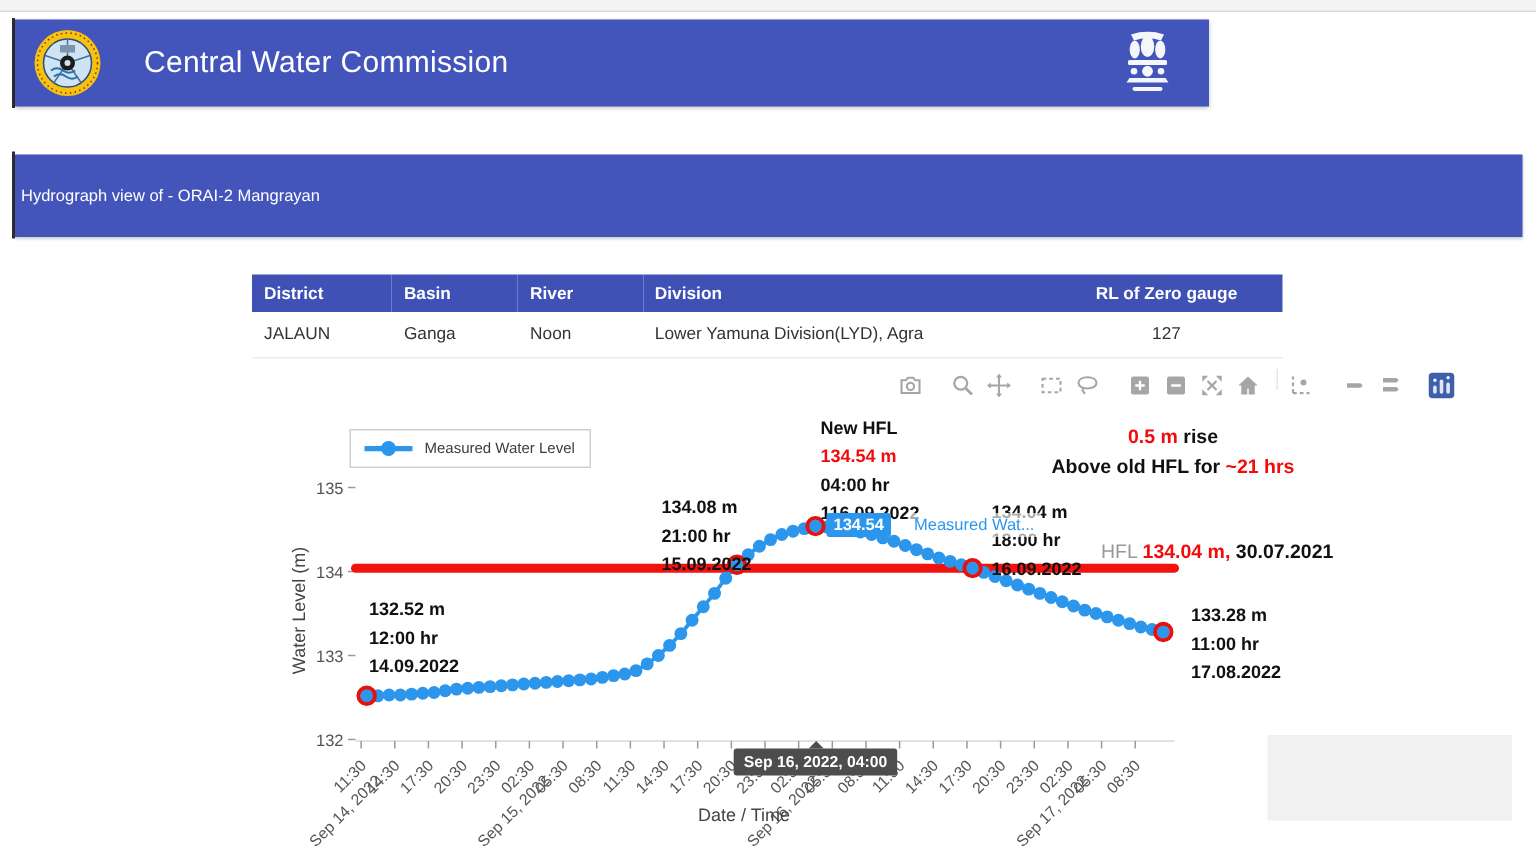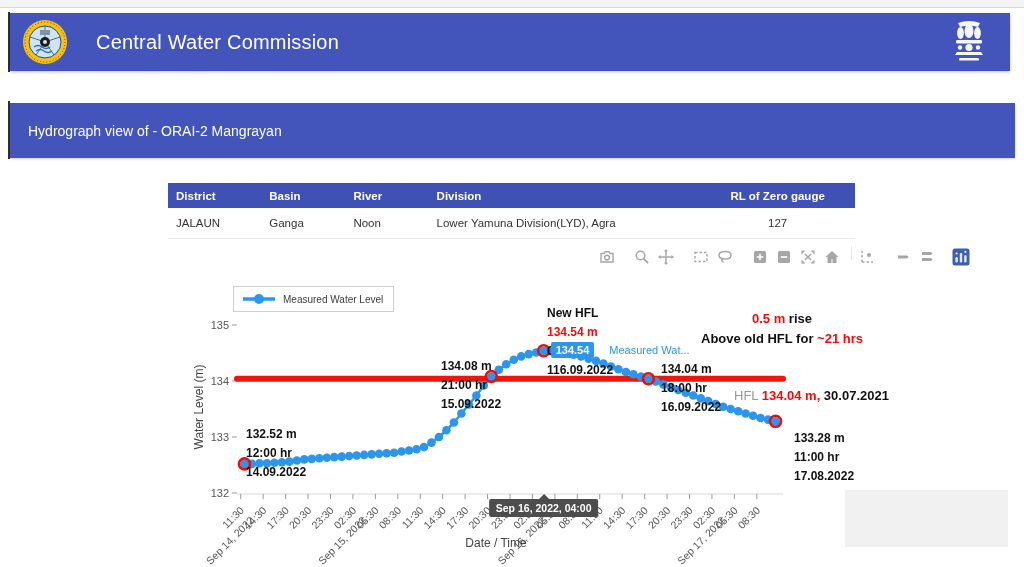--- a/index.html
+++ b/index.html
@@ -6,30 +6,30 @@
     font-family:"Liberation Sans","DejaVu Sans",sans-serif;background:#fff;}
   .abs{position:absolute;}
   #stage{position:relative;width:1024px;height:567px;background:#fff;}
 
   
   .topstrip{left:0;top:0;width:1024px;height:7px;background:#f4f4f4;border-bottom:1px solid #d8d8d8;}
   .edgeline{width:2px;background:#2f2f2f;left:8px;}
   .cardcorner{left:851px;top:246px;width:1px;height:14px;background:#e8e8e8;}
 
   
-  .header{left:10px;top:13px;width:1000px;height:58px;background:#4355bb;
+  .header{left:10px;top:13px;width:796px;height:58px;background:#4355bb;
     box-shadow:0 1px 3px rgba(0,0,0,.25);display:flex;align-items:center;}
   .header .title{color:#fff;font-size:20px;margin-left:28px;letter-spacing:.2px;}
   .logo{margin-left:12px;width:46px;height:46px;flex:0 0 auto;}
   .emblem{position:absolute;right:22px;top:8px;width:38px;height:44px;}
 
   
   .banner{left:10px;top:103px;width:1005px;height:55px;background:#4355bb;
     display:flex;align-items:center;box-shadow:0 1px 2px rgba(0,0,0,.2);}
-  .banner .title{color:#fff;font-size:14px;font-weight:500;margin-left:18px;}
+  .banner .title{color:#fff;font-size:11px;font-weight:500;margin-left:4px;}
 
   
   .stable{left:168px;top:183px;width:687px;border-collapse:collapse;font-size:11.5px;}
   .stable th{background:#3f51b5;color:#fff;font-weight:700;text-align:left;
     padding:6px 8px;height:13px;}
   .stable td{background:#fff;color:#333;padding:9px 8px;border-bottom:1px solid #ececec;margin-left:32px;}
   .stable .c-district{width:84px;} .stable .c-basin{width:75px;} .stable .c-river{width:75px;}
   .stable .c-division{width:293px;} .stable .c-rl{width:160px;text-align:center;}
 
   
@@ -38,21 +38,21 @@
   .mb-btn svg{display:block;}
 
   
   .legend{left:233px;top:286px;height:24px;border:1px solid #cfcfcf;background:#fff;
     display:flex;align-items:center;padding:0 10px 0 8px;}
   .legend-label{font-size:10px;color:#3d3d3d;margin-left:7px;}
   .ytitle{left:199px;top:407px;transform:translate(-50%,-50%) rotate(-90deg);
     font-size:12px;color:#444;white-space:nowrap;}
   .xtitle{left:496px;top:536px;transform:translateX(-50%);font-size:12px;color:#444;}
 
-  .anno{position:absolute;font-size:12px;font-weight:700;color:#111;line-height:19px;white-space:nowrap;margin-top:28px;}
+  .anno{position:absolute;font-size:12px;font-weight:700;color:#111;line-height:19px;white-space:nowrap;}
   .anno.center{text-align:center;}
 
   .hoverlabel{position:absolute;display:flex;align-items:center;gap:10px;}
   .hover-val{background:#2b96ec;color:#fff;font-size:11px;font-weight:700;
     padding:2px 5px;border-radius:2px;}
   .hover-series{color:#2b96ec;font-size:11px;background:rgba(255,255,255,.65);
     padding:2px 4px;margin-left:1px;}
 
   .tooltip{position:absolute;background:#4d4d4d;color:#fff;font-size:10.5px;font-weight:700;
     padding:3px 7px;border-radius:2px;white-space:nowrap;transform:translateX(-50%);}

